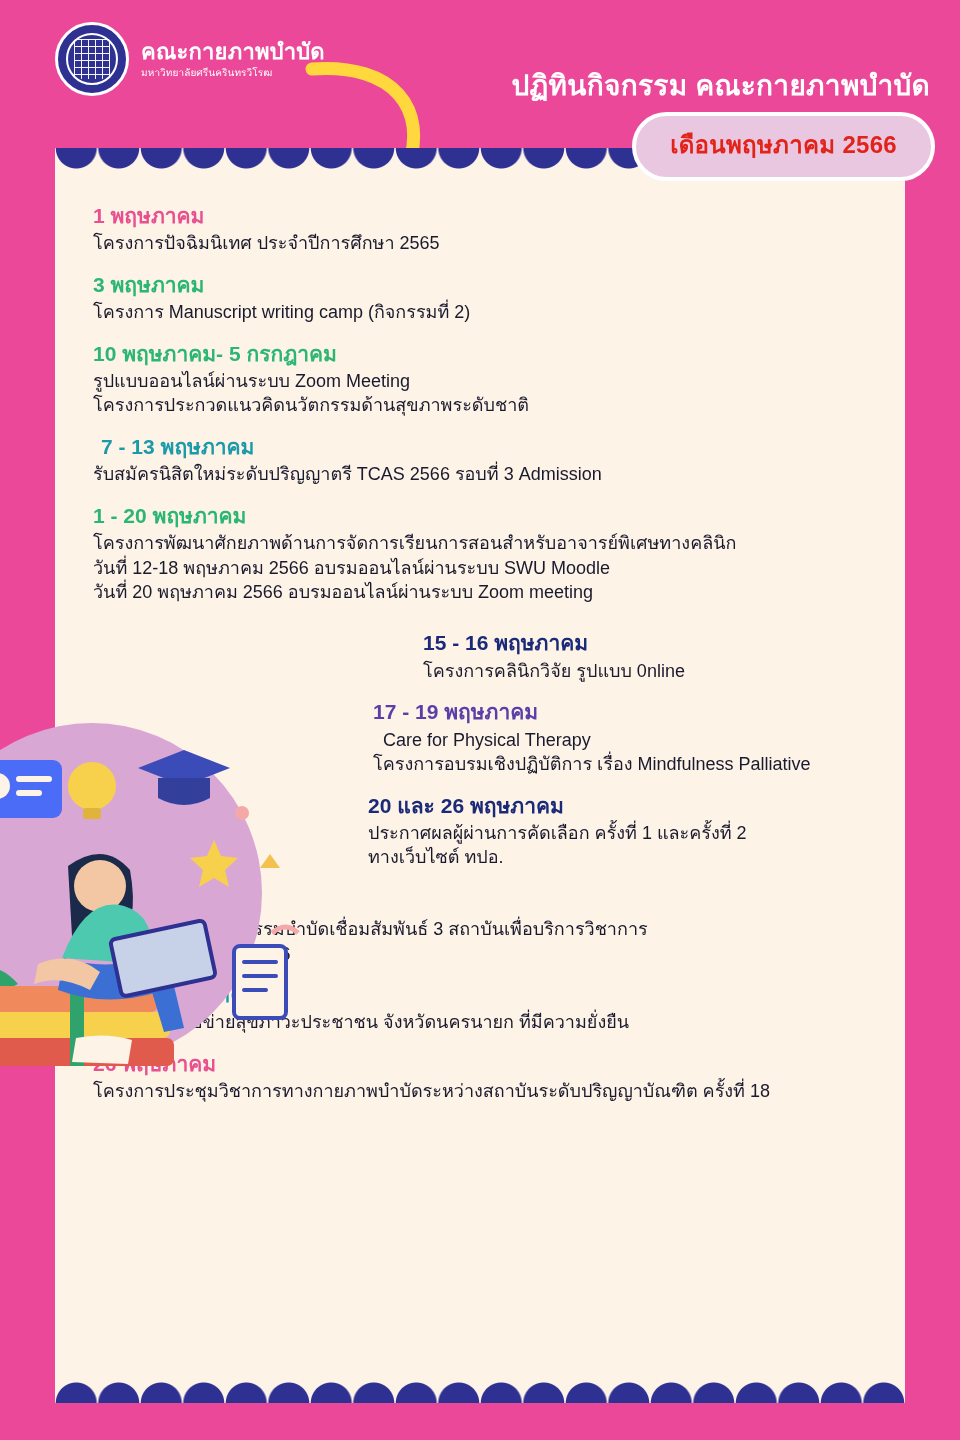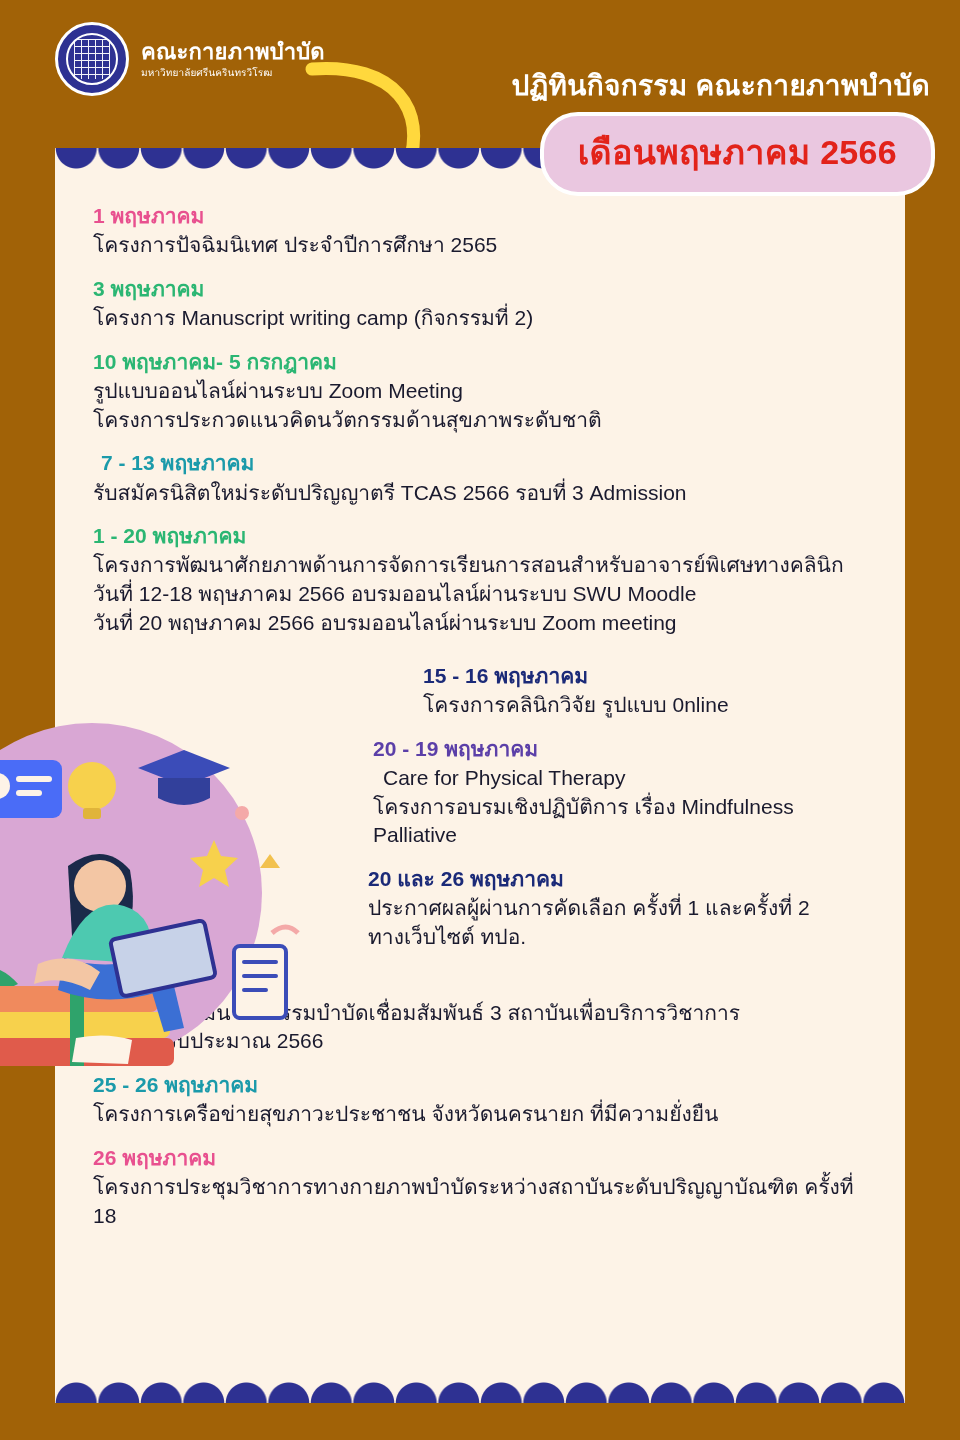--- a/index.html
+++ b/index.html
@@ -5,21 +5,21 @@
   * { box-sizing: border-box; margin: 0; padding: 0; }
   html, body {
     width: 960px; height: 1440px;
     background: #2e3192;
     font-family: "Liberation Sans", sans-serif;
     overflow: hidden;
   }
   .poster {
     position: relative;
     width: 960px; height: 1440px;
-    background: #a16207;
+    background: #ec4899;
   }
 
   
   .header {
     position: absolute;
     top: 0; left: 0; right: 0;
     height: 120px;
   }
   .logo-wrap {
     position: absolute;
@@ -73,21 +73,21 @@
 
   
   .month-badge {
     position: absolute;
     right: 25px; top: 112px;
     background: #eac7e0;
     border: 4px solid #ffffff;
     border-radius: 38px;
     padding: 9px 34px 13px 34px;
     color: #e2231a;
-    font-size: 34px;
+    font-size: 24px;
     font-weight: bold;
     letter-spacing: .3px;
     white-space: nowrap;
     z-index: 6;
   }
 
   
   .sheet {
     position: absolute;
     left: 55px; top: 148px;
@@ -120,21 +120,21 @@
   }
 
   .entry { margin-bottom: 15px; }
   .entry .date {
     font-size: 21px;
     font-weight: bold;
     line-height: 1.35;
     margin-bottom: 1px;
   }
   .entry .desc {
-    font-size: 21px;
+    font-size: 18px;
     color: #1a1a2e;
     line-height: 1.36;
   }
   .entry.indent { padding-left: 330px; }
   .entry.indent2 { padding-left: 280px; }
   .entry.indent3 { padding-left: 275px; }
 
   
   .illus {
     position: absolute;
@@ -203,21 +203,21 @@
         <div class="desc sub">วันที่ 12-18 พฤษภาคม 2566 อบรมออนไลน์ผ่านระบบ SWU Moodle</div>
         <div class="desc sub">วันที่ 20 พฤษภาคม 2566 อบรมออนไลน์ผ่านระบบ Zoom meeting</div>
       </div>
 
       <div class="entry indent" style="margin-top:25px">
         <div class="date" style="color:#1b2a78">15 - 16  พฤษภาคม</div>
         <div class="desc">โครงการคลินิกวิจัย รูปแบบ 0nline</div>
       </div>
 
       <div class="entry indent2">
-        <div class="date" style="color:#5b3fa8">20 - 19  พฤษภาคม</div>
+        <div class="date" style="color:#5b3fa8">17 - 19  พฤษภาคม</div>
         <div class="desc" style="padding-left:10px">Care for Physical Therapy</div>
         <div class="desc">โครงการอบรมเชิงปฏิบัติการ เรื่อง Mindfulness Palliative</div>
       </div>
 
       <div class="entry indent3">
         <div class="date" style="color:#1b2a78">20 และ 26 พฤษภาคม</div>
         <div class="desc">ประกาศผลผู้ผ่านการคัดเลือก ครั้งที่ 1 และครั้งที่ 2</div>
         <div class="desc">ทางเว็บไซต์ ทปอ.</div>
       </div>
 

